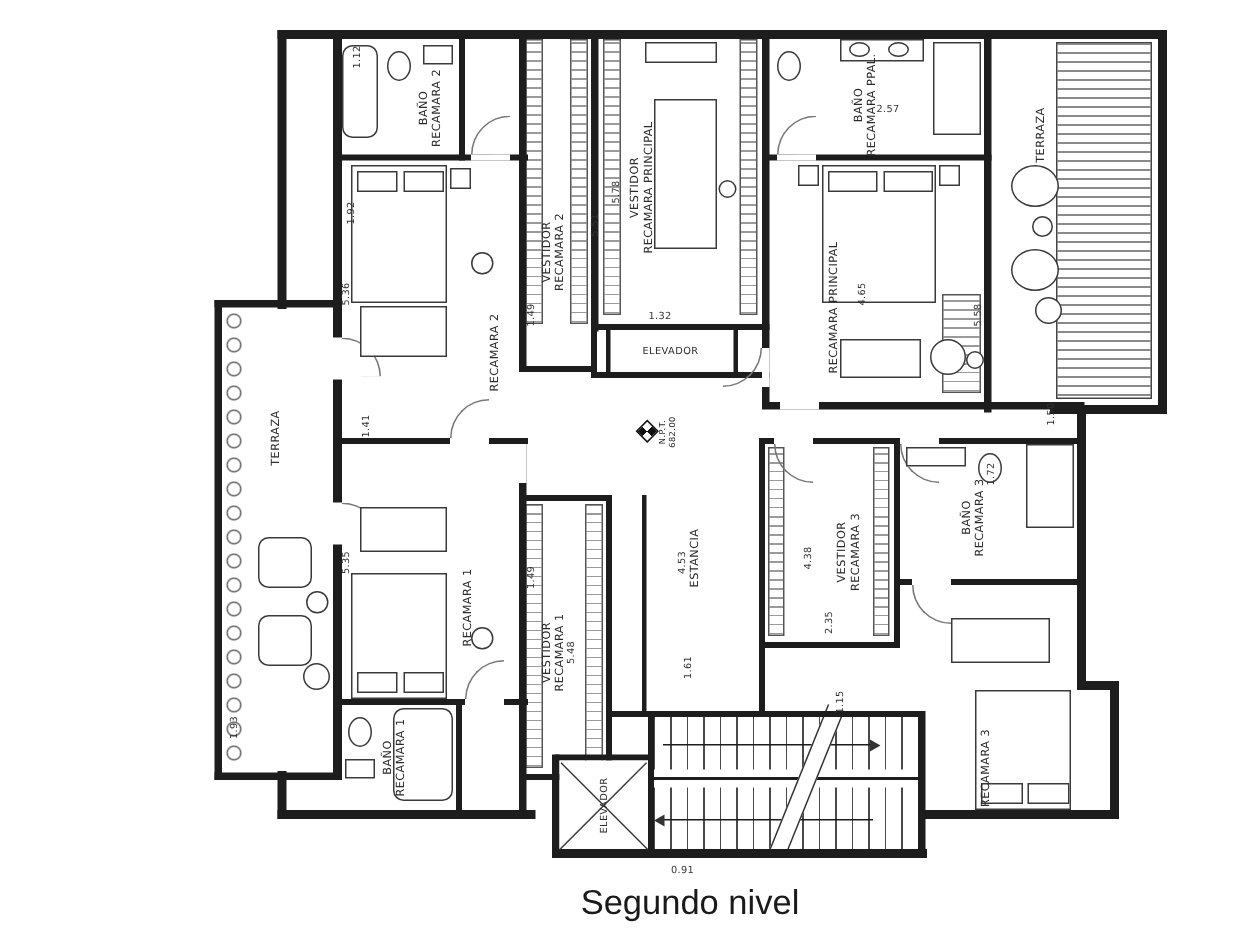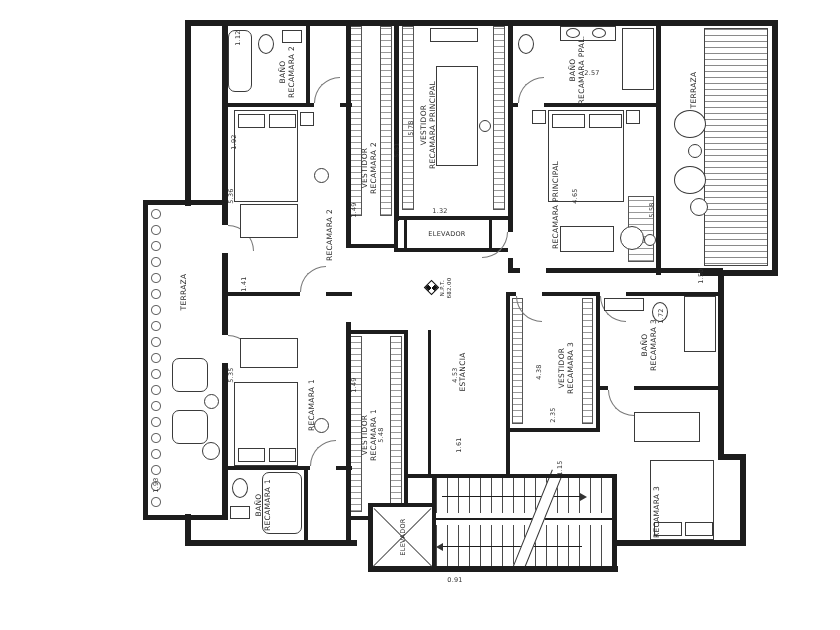--- a/index.html
+++ b/index.html
@@ -248,14 +248,15 @@
   <div class="vl dim" style="left:455px;top:375px">4.53</div>
   <div class="vl dim" style="left:539px;top:372px">4.38</div>
   <div class="vl dim" style="left:553px;top:415px">2.35</div>
   <div class="vl dim" style="left:459px;top:445px">1.61</div>
   <div class="vl dim" style="left:560px;top:468px">1.15</div>
   <div class="vl dim" style="left:156px;top:485px">1.93</div>
   <div class="vl dim" style="left:661px;top:316px">1.72</div>
   <div class="hl dim" style="left:455px;top:580px">0.91</div>
   <div class="vl dim" style="left:244px;top:284px">1.41</div>
 
+  <div class="title">Segundo nivel</div>
 
 </div>
 
 </body></html>

